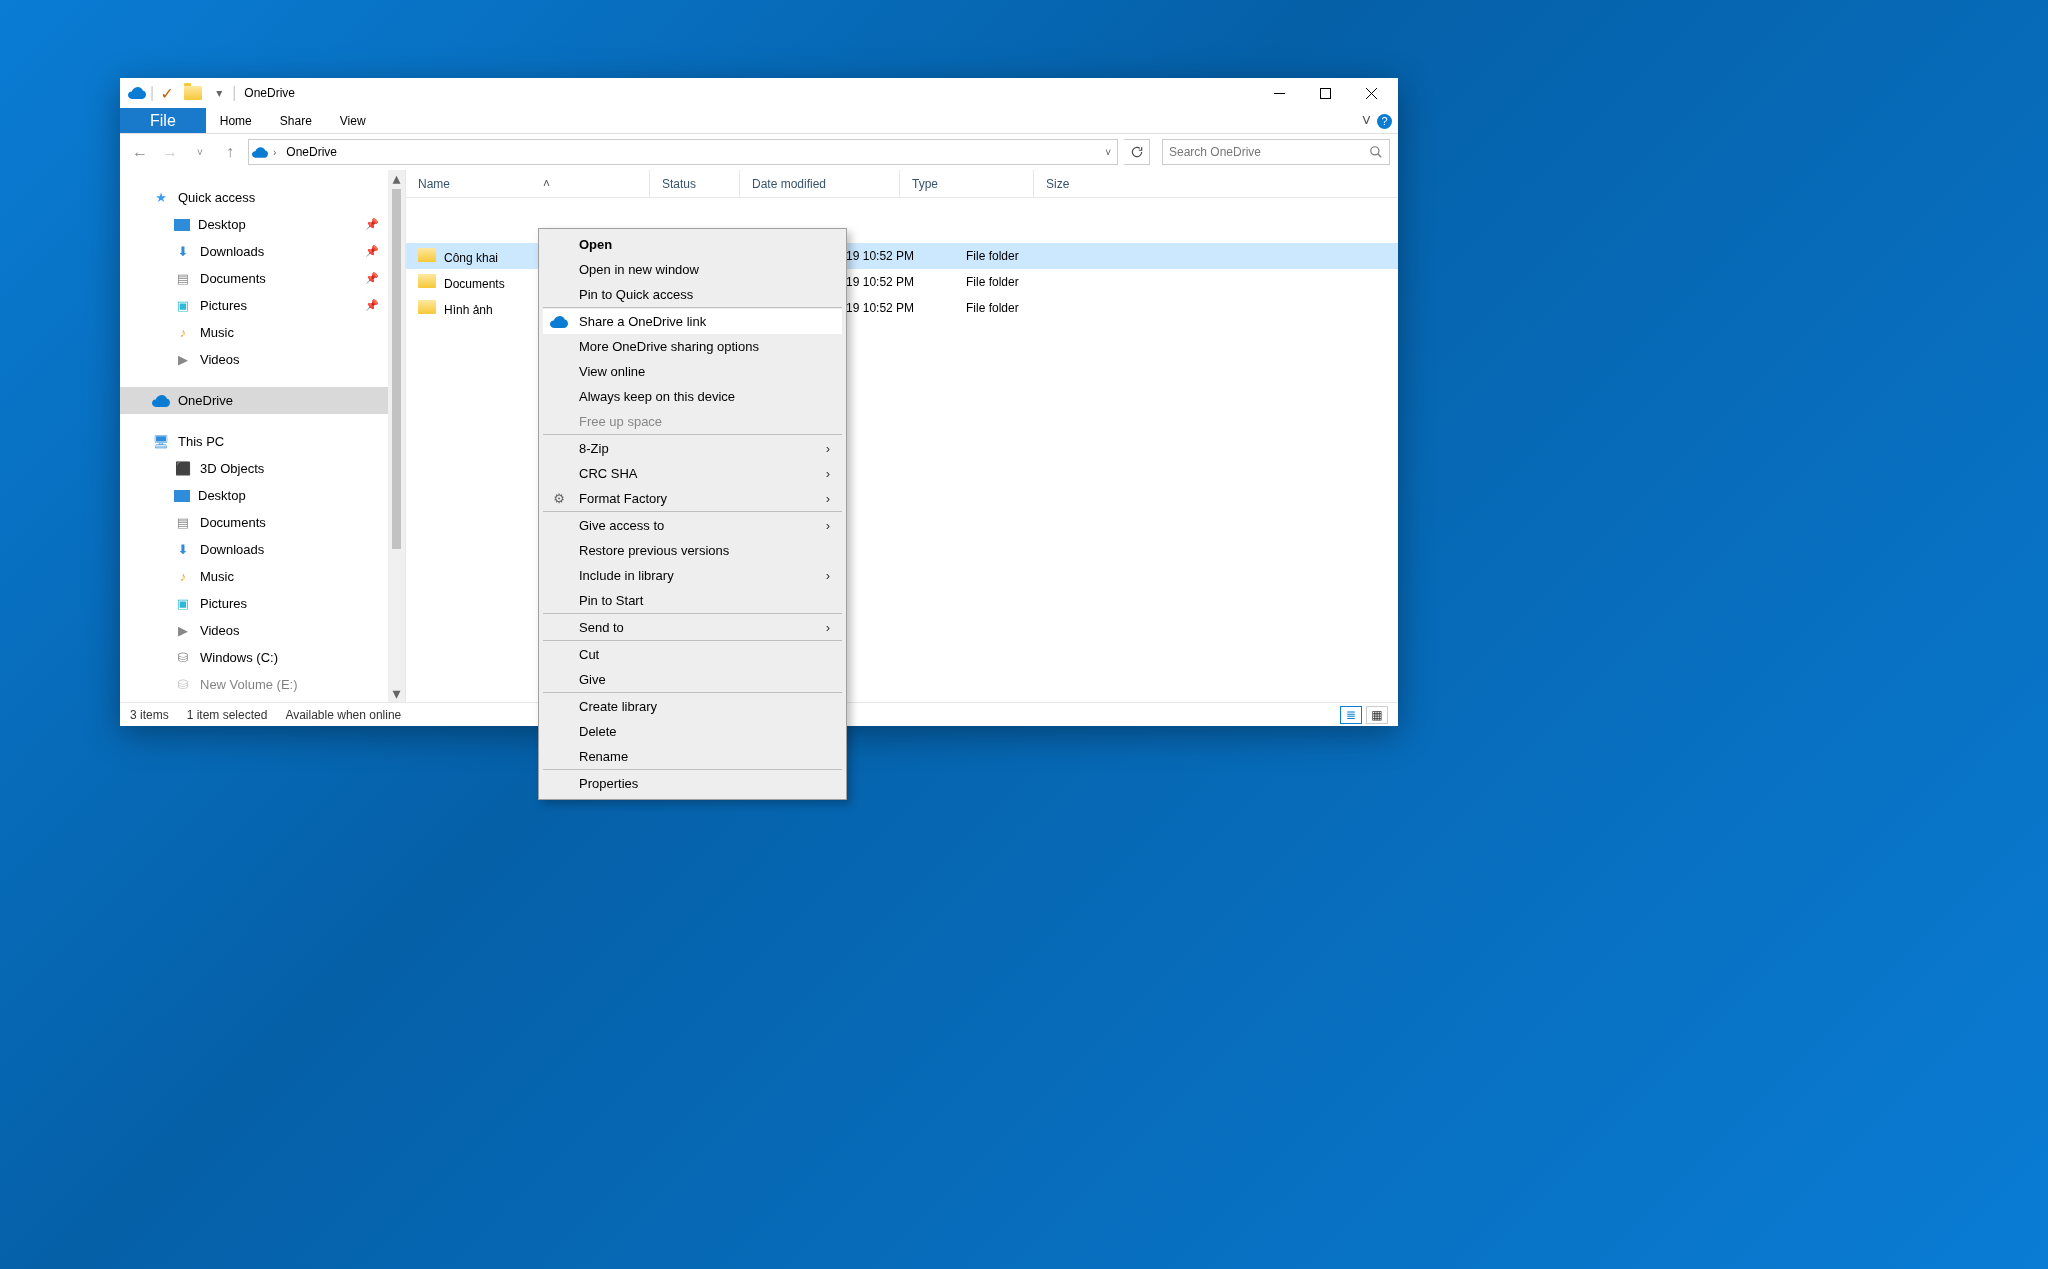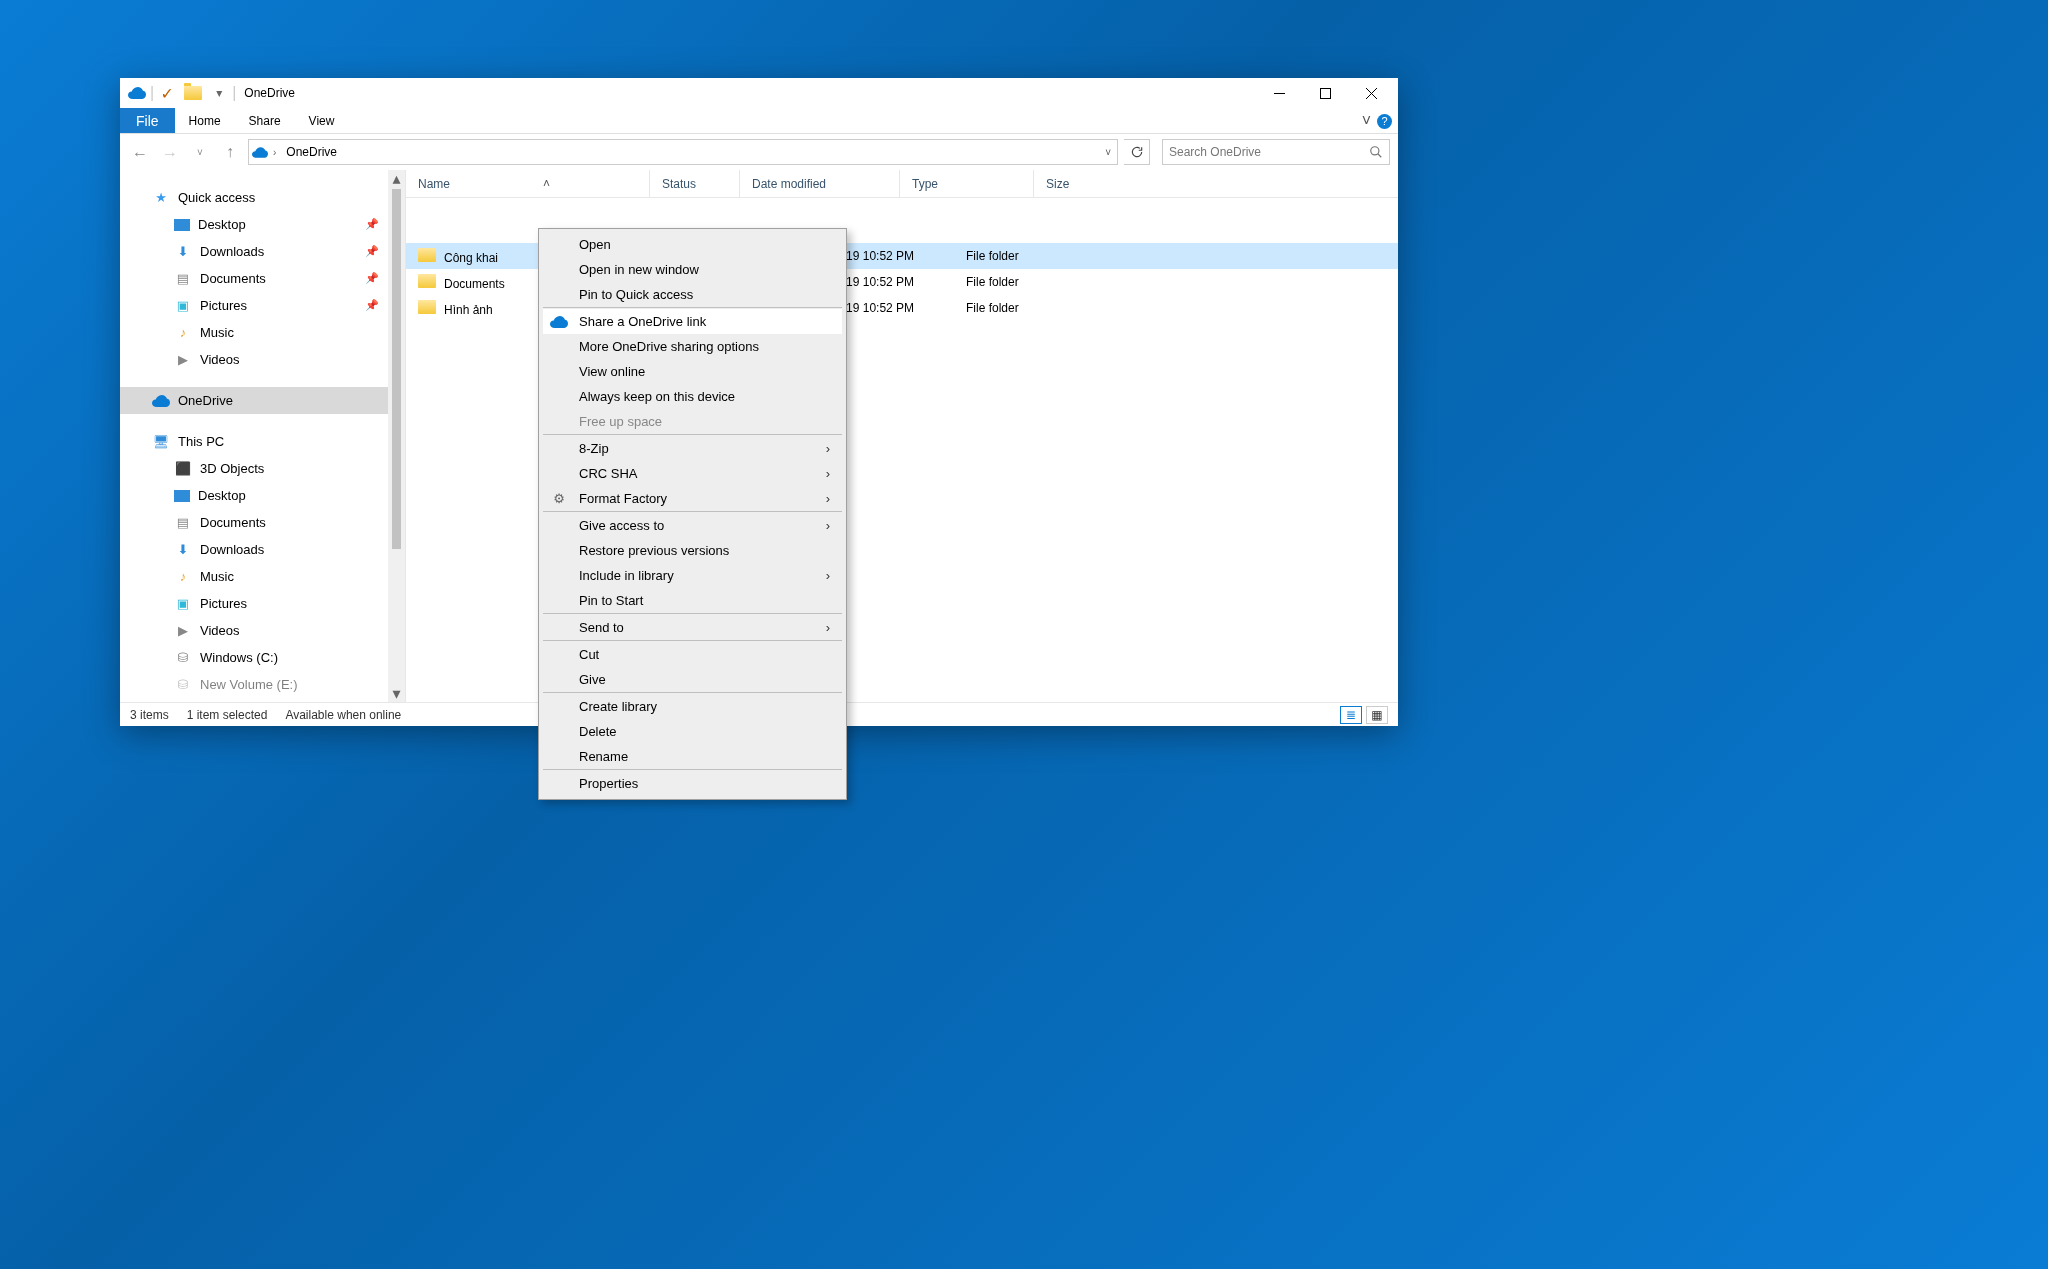--- a/index.html
+++ b/index.html
@@ -4,21 +4,21 @@
 <style>
 * { margin: 0; padding: 0; box-sizing: border-box; font-family: "Segoe UI", Tahoma, sans-serif; }
 body { background: linear-gradient(135deg, #0a7cd4 0%, #0560a8 40%, #0a7cd4 100%); width: 2048px; height: 1269px; overflow: hidden; position: relative; }
 .window { position: absolute; left: 120px; top: 78px; width: 1278px; height: 648px; background: #fff; box-shadow: 0 8px 32px rgba(0,0,0,0.35); display: flex; flex-direction: column; }
 .titlebar { height: 30px; display: flex; align-items: center; padding: 0 4px; background:#fff; }
 .titlebar .ticon { width: 20px; height: 20px; display: inline-flex; align-items: center; justify-content: center; margin: 0 3px; }
 .titlebar .title { font-size: 12px; margin-left: 8px; color:#000; }
 .winbtns { margin-left: auto; display: flex; }
 .winbtn { width: 46px; height: 30px; display: flex; align-items: center; justify-content: center; font-size: 12px; color:#000;}
 .ribbon { height: 26px; background: #fff; display: flex; align-items: stretch; border-bottom: 1px solid #e0e0e0; position:relative;}
-.ribbon .filetab { background: #1979ca; color: #fff; padding: 0 16px; font-size: 14px; display:flex; align-items:center;}
+.ribbon .filetab { background: #1979ca; color: #fff; padding: 0 30px; font-size: 16px; display:flex; align-items:center;}
 .ribbon .tab { padding: 0 14px; font-size: 12px; color: #000; display:flex; align-items:center;}
 .rb-right { position:absolute; right:6px; top:0; display:flex; align-items:center; height:26px; gap:6px;}
 .navrow { height: 36px; display: flex; align-items: center; padding: 4px 8px; gap: 6px; background:#fff;}
 .navbtn { width: 24px; height: 24px; display:flex; align-items:center; justify-content:center; color:#888;}
 .addrbar { flex: 1; height: 26px; border: 1px solid #ccc; display: flex; align-items: center; padding: 0 2px; gap:4px;}
 .addrbar .crumb { padding: 0 6px; font-size: 12px; color:#000;}
 .addrbar .sep { color:#666; font-size:10px;}
 .refresh { width: 26px; height: 26px; border: 1px solid #ccc; border-left:none; display:flex; align-items:center; justify-content:center; color:#555;}
 .searchbox { width: 228px; height: 26px; border: 1px solid #ccc; margin-left: 6px; display:flex; align-items:center; padding:0 6px; color:#777; font-size:12px;}
 .searchbox svg { margin-left:auto; }
@@ -42,21 +42,21 @@
 .row.sel { background: #cce8ff; }
 .folder-ico { width:18px; height:14px; display:inline-block; background:linear-gradient(#ffe79e,#f5c93a); border-radius:1px; position:relative; margin-right:8px;}
 .folder-ico::before{content:""; position:absolute; top:-3px; left:0; width:7px; height:3px; background:#f5c93a; border-radius:1px 1px 0 0;}
 .status { height: 24px; border-top:1px solid #e7e7e7; display:flex; align-items:center; padding:0 10px; font-size:12px; color:#333; gap:18px;}
 .status .view-toggle { margin-left:auto; display:flex; gap:4px;}
 .status .vt { width:22px; height:18px; border:1px solid #ccc; display:flex; align-items:center; justify-content:center;}
 .ctxmenu { position:absolute; left:538px; top:228px; width:309px; background:#eeeeee; border:1px solid #a0a0a0; box-shadow: 4px 4px 8px rgba(0,0,0,0.25); font-size:13px; padding:2px;}
 .mg { border-bottom: 1px solid #bfbfbf; margin: 1px 2px; padding:0;}
 .mg:last-child{border-bottom:none;}
 .mi { height:25px; display:flex; align-items:center; padding-left:36px; padding-right:12px; position:relative; color:#000;}
-.mi.bold { font-weight:400;align-items:center;}
+.mi.bold { font-weight:700;align-items:center;}
 .mi.dis { color:#888;}
 .mi.hover { background:#fff;}
 .mi .arrow { margin-left:auto; color:#333;}
 .mi .micon { position:absolute; left:6px; width:20px; height:20px; display:flex; align-items:center; justify-content:center;}
 .cloud { color:#0a7cd4;}
 svg { display:block; }
 </style>
 </head>
 <body>
 

